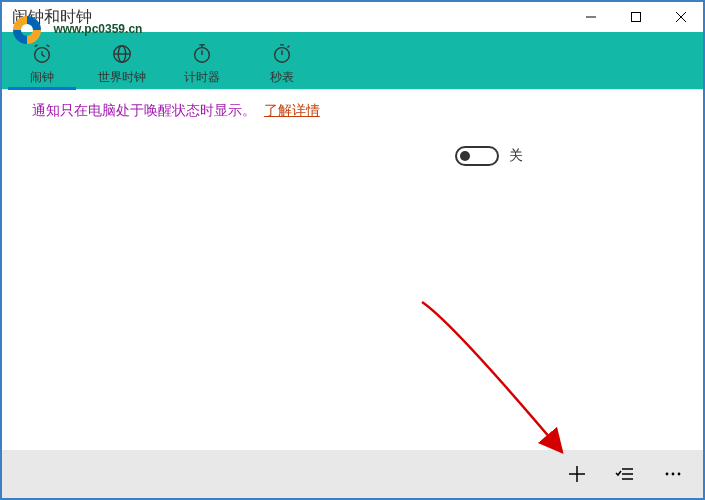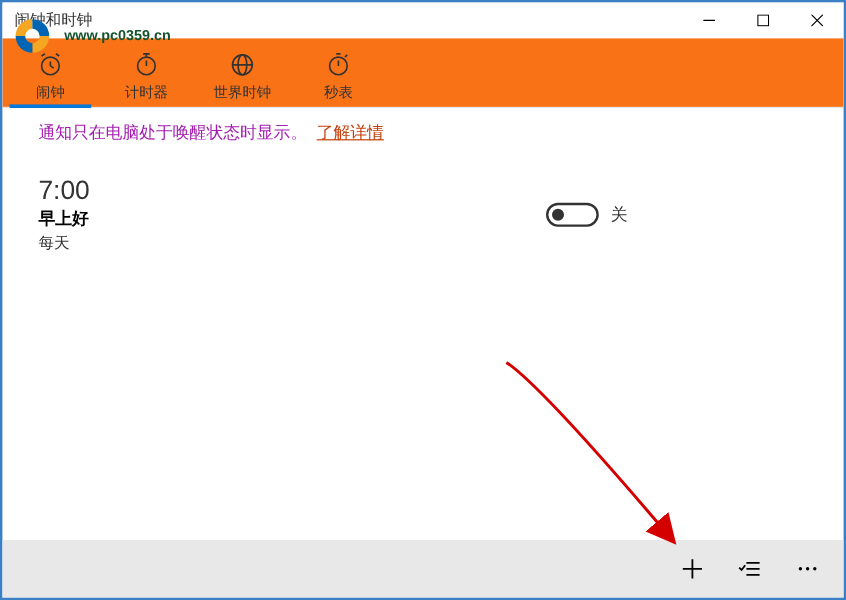--- a/index.html
+++ b/index.html
@@ -1,29 +1,29 @@
 <!DOCTYPE html>
 <html><head>
 <meta charset="utf-8">
 <style>
 * { margin: 0; padding: 0; box-sizing: border-box; font-family: "Microsoft YaHei", "Segoe UI", sans-serif; }
 body { width: 705px; height: 500px; border: 2px solid #3b7fc4; background: #fff; position: relative; overflow: hidden; }
 
 .titlebar { height: 30px; background: #fff; display: flex; align-items: center; padding-left: 10px; }
-.titlebar-title { font-size: 13px; color: #333; }
+.titlebar-title { font-size: 16px; color: #333; }
 .window-controls { margin-left: auto; display: flex; }
 .window-btn { width: 45px; height: 30px; display: flex; align-items: center; justify-content: center; cursor: pointer; }
 
 .watermark { position: absolute; top: 8px; left: 5px; z-index: 5; pointer-events: none; }
 .watermark-logo { display: inline-block; vertical-align: middle; }
 .watermark-text { display: inline-block; vertical-align: middle; margin-left: 2px; }
 .watermark-main { font-size: 22px; font-weight: bold; color: #0066b3; font-style: italic; letter-spacing: 1px; }
 .watermark-url { font-size: 12px; color: #14532d; font-weight: bold; margin-top: -2px; }
 
-.tabs { display: flex; height: 58px; border-bottom: 1px solid #e5e5e5; background: #f97316; padding-top: 8px; position: relative; z-index: 1; }
+.tabs { display: flex; height: 58px; border-bottom: 1px solid #e5e5e5; background: #14b8a6; padding-top: 8px; position: relative; z-index: 1; }
 .tab { width: 80px; display: flex; flex-direction: column; align-items: center; justify-content: center; gap: 4px; cursor: pointer; position: relative; }
 .tab-icon { height: 22px; display: flex; align-items: center; justify-content: center; }
 .tab-label { font-size: 12px; color: #333; }
 .tab.active::after { content: ''; position: absolute; bottom: -1px; left: 6px; right: 6px; height: 3px; background: #0078d7; }
 
 .notice { padding: 12px 30px; font-size: 14px; }
 .notice-text { color: #a21caf; }
 .notice-link { color: #c2410c; text-decoration: underline; cursor: pointer; margin-left: 4px; }
 
 .alarm-list { padding: 8px 30px; }
@@ -92,37 +92,37 @@
           <line x1="12" y1="13" x2="15" y2="15"></line>
         <line x1="4" y1="4" x2="7" y2="2"></line>
           <line x1="20" y1="4" x2="17" y2="2"></line>
       </svg>
     </span>
     <span class="tab-label">闹钟</span>
   </div>
   <div class="tab">
     <span class="tab-icon">
       <svg width="22" height="22" viewBox="0 0 24 24" fill="none" stroke="#333" stroke-width="1.5">
+        <circle cx="12" cy="12" r="9"></circle>
+          <ellipse cx="12" cy="12" rx="4" ry="9"></ellipse>
+          <line x1="3" y1="12" x2="21" y2="12"></line>
+      </svg>
+    </span>
+    <span class="tab-label">世界时钟</span>
+  </div>
+  <div class="tab">
+    <span class="tab-icon">
+      <svg width="22" height="22" viewBox="0 0 24 24" fill="none" stroke="#333" stroke-width="1.5">
         <circle cx="12" cy="13" r="8"></circle>
           <line x1="12" y1="13" x2="12" y2="8"></line>
           <line x1="9" y1="2" x2="15" y2="2"></line>
           <line x1="12" y1="2" x2="12" y2="5"></line>
       </svg>
     </span>
     <span class="tab-label">计时器</span>
-  </div>
-  <div class="tab">
-    <span class="tab-icon">
-      <svg width="22" height="22" viewBox="0 0 24 24" fill="none" stroke="#333" stroke-width="1.5">
-        <circle cx="12" cy="12" r="9"></circle>
-          <ellipse cx="12" cy="12" rx="4" ry="9"></ellipse>
-          <line x1="3" y1="12" x2="21" y2="12"></line>
-      </svg>
-    </span>
-    <span class="tab-label">世界时钟</span>
   </div>
   <div class="tab">
     <span class="tab-icon">
       <svg width="22" height="22" viewBox="0 0 24 24" fill="none" stroke="#333" stroke-width="1.5">
         <circle cx="12" cy="13" r="8"></circle>
           <line x1="12" y1="8" x2="12" y2="13"></line>
           <line x1="10" y1="2" x2="14" y2="2"></line>
           <line x1="18" y1="5" x2="20" y2="3"></line>
       </svg>
     </span>
@@ -130,25 +130,20 @@
   </div>
 </div>
 
 <div class="notice">
   <span class="notice-text">通知只在电脑处于唤醒状态时显示。</span>
   <span class="notice-link">了解详情</span>
 </div>
 
 <div class="alarm-list">
   <div class="alarm-item">
-    <div class="alarm-info">
-      <div class="alarm-time">7:00</div>
-      <div class="alarm-name">早上好</div>
-      <div class="alarm-repeat">每天</div>
-    </div>
     <div class="alarm-toggle-wrap">
       <div class="toggle">
         <div class="toggle-knob"></div>
       </div>
       <span class="toggle-label">关</span>
     </div>
   </div>
 </div>
 
 <div class="bottom-bar">

